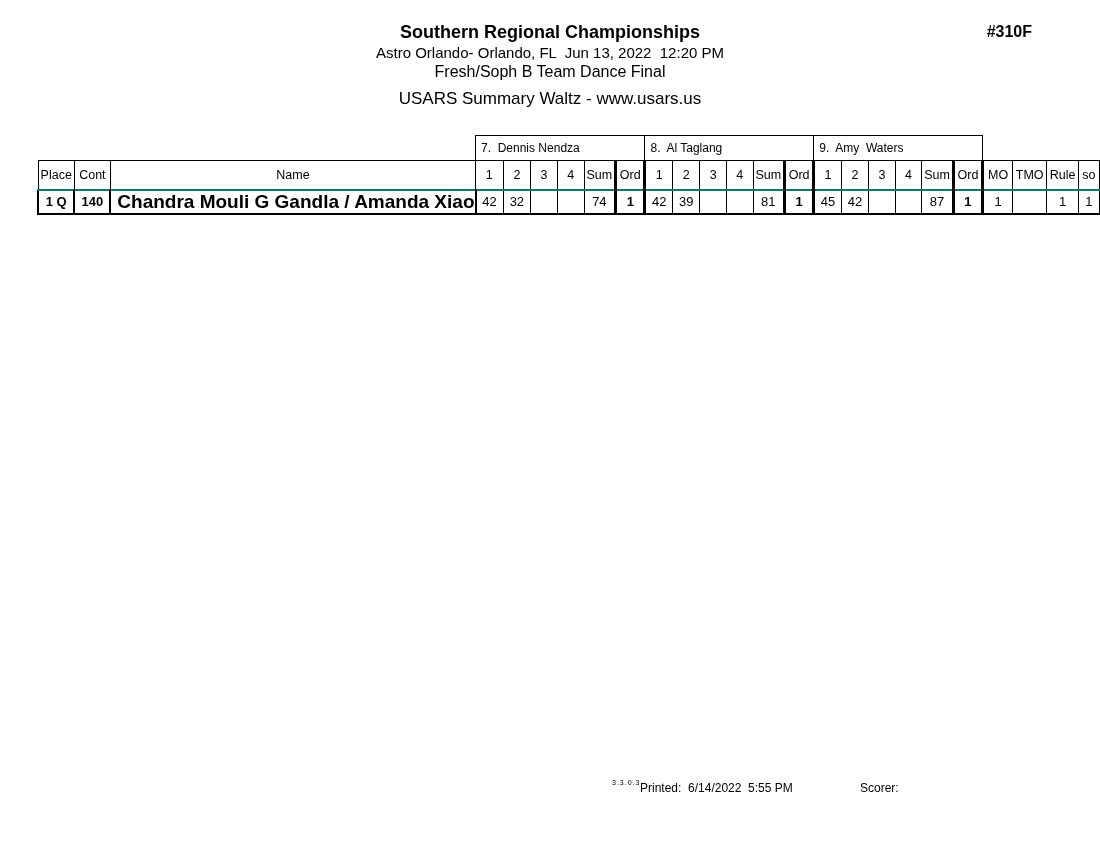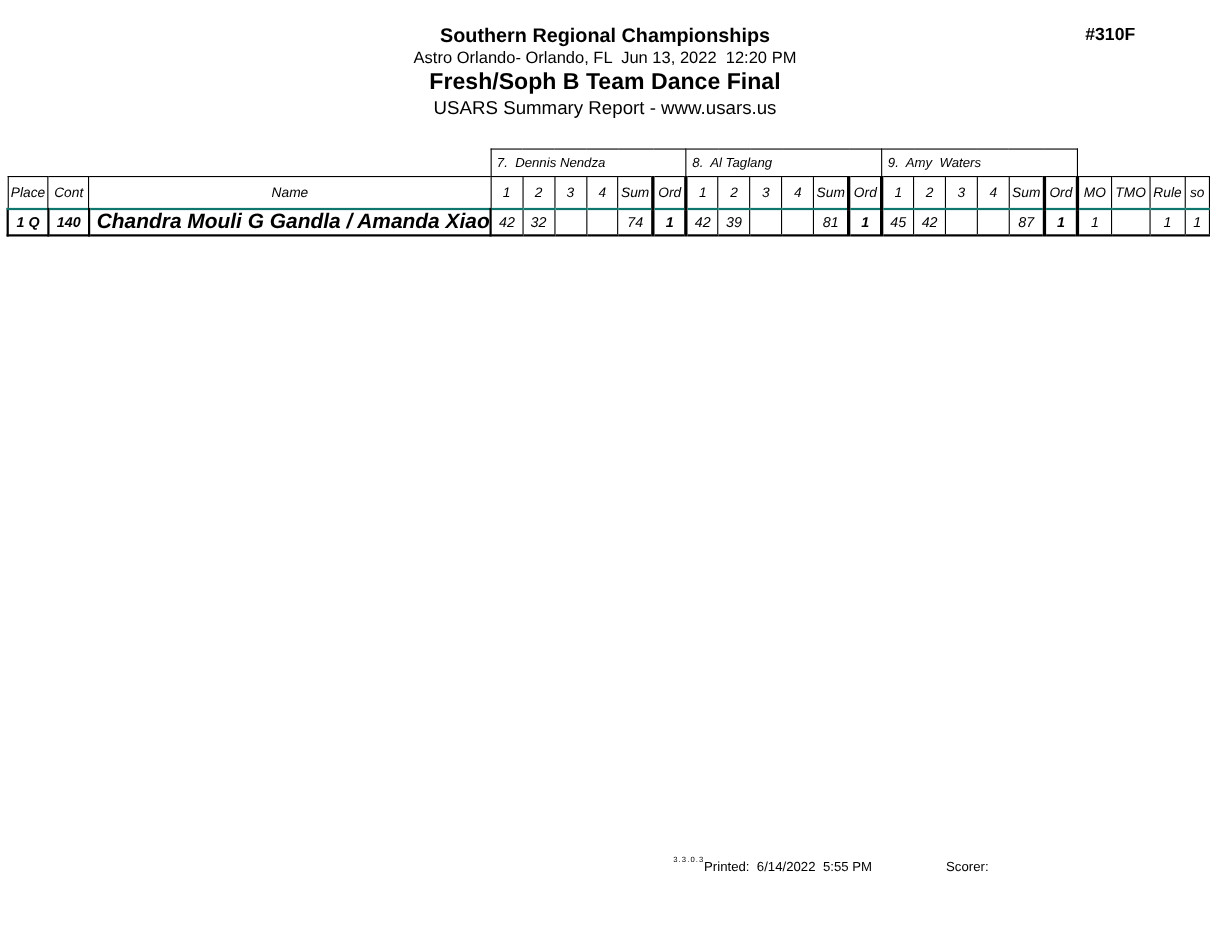--- a/index.html
+++ b/index.html
@@ -28,38 +28,37 @@
   
   .hdr-line {
     position: absolute;
     left: 0;
     width: 1100px;
     text-align: center;
     white-space: pre;
   }
   .hdr-title    { top: 22px; font-size: 18px; font-weight: bold; }
   .hdr-venue    { top: 44px; font-size: 15px; }
-  .hdr-event    { top: 63px; font-size: 21px; font-weight: bold; }
+  .hdr-event    { top: 63px; font-size: 16px; font-weight: normal; }
   .hdr-report   { top: 89px; font-size: 17px; }
   .event-number {
     position: absolute;
     top: 23px;
     right: 68px;
     font-size: 16px;
     font-weight: bold;
   }
   
   table.results {
     position: absolute;
-    left: 6px;
+    left: 37px;
     top: 135px;
     border-collapse: collapse;
     table-layout: fixed;
     font-family: "Liberation Sans", sans-serif;
-    font-style: italic;
   }
   table.results td, table.results th {
     border: 1px solid #000000;
     padding: 0;
     font-weight: normal;
     text-align: center;
     font-size: 12.5px;
     overflow: hidden;
     white-space: pre;
   }
@@ -121,21 +120,21 @@
 </style>
 </head>
 <body>
 
 <div class="page">
 
 
   <div class="hdr-line hdr-title">Southern Regional Championships</div>
   <div class="hdr-line hdr-venue">Astro Orlando- Orlando, FL  Jun 13, 2022  12:20 PM</div>
   <div class="hdr-line hdr-event">Fresh/Soph B Team Dance Final</div>
-  <div class="hdr-line hdr-report">USARS Summary Report - www.usars.us</div>
+  <div class="hdr-line hdr-report">USARS Summary Waltz - www.usars.us</div>
   <div class="event-number">#310F</div>
 
   <table class="results">
     <colgroup>
       <col style="width:37px">
         <col style="width:37px">
         <col style="width:279px">
       <col style="width:29px">
         <col style="width:29px">
         <col style="width:29px">

